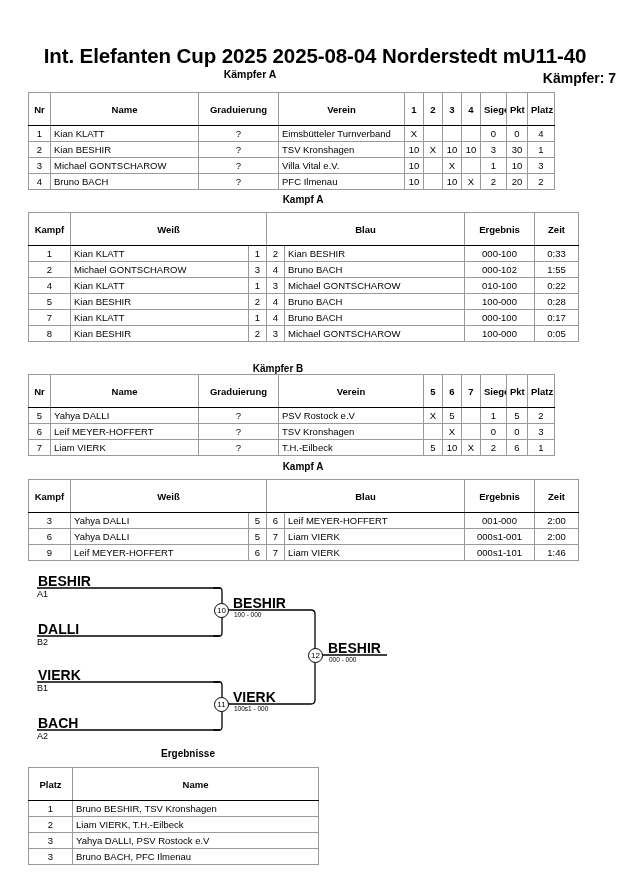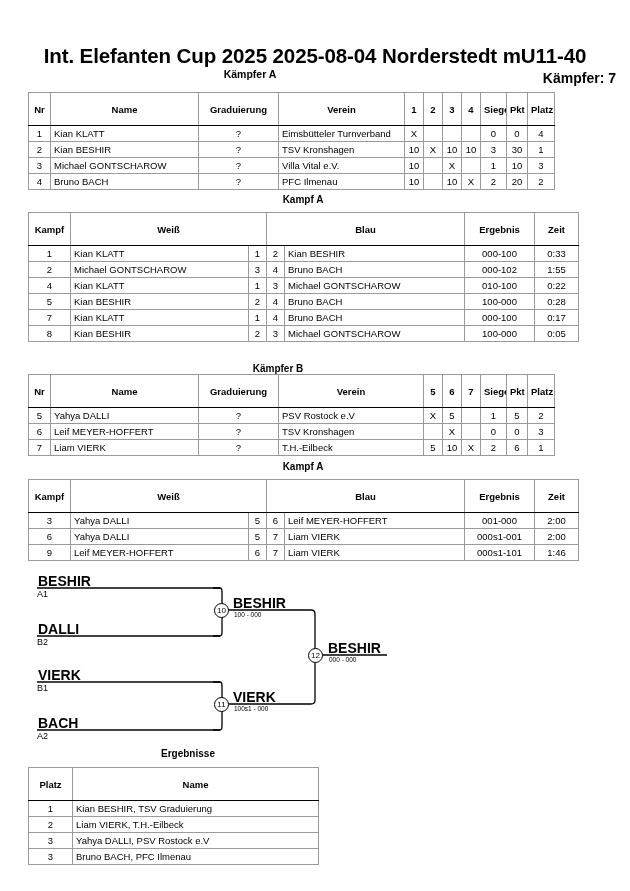--- a/index.html
+++ b/index.html
@@ -451,21 +451,21 @@
     </colgroup>
   <thead>
     <tr>
       <th>Platz</th>
       <th>Name</th>
     </tr>
   </thead>
   <tbody>
       <tr>
         <td class="c">1</td>
-        <td class="l">Kian BESHIR, TSV Graduierung</td>
+        <td class="l">Bruno BESHIR, TSV Kronshagen</td>
       </tr>
       <tr>
         <td class="c">2</td>
         <td class="l">Liam VIERK, T.H.-Eilbeck</td>
       </tr>
       <tr>
         <td class="c">3</td>
         <td class="l">Yahya DALLI, PSV Rostock e.V</td>
       </tr>
       <tr>

